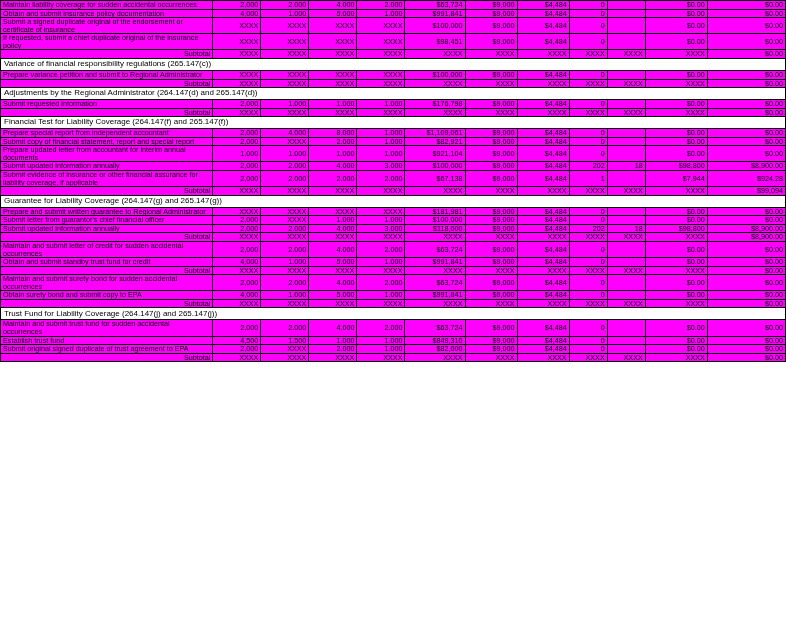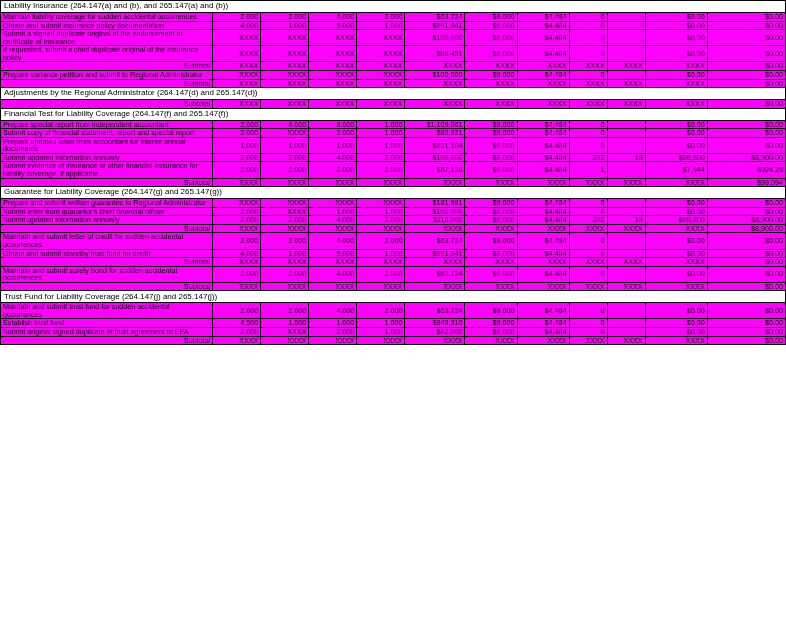--- a/index.html
+++ b/index.html
@@ -78,23 +78,20 @@
       <col class="c4">
       <col class="c5">
     <col class="c6">
       <col class="c7">
       <col class="c8">
       <col class="c9">
       <col class="c10">
       <col class="c11">
   </colgroup>
   <tbody>
-      <tr class="section">
-        <td colspan="12" class="label">Liability Insurance (264.147(a) and (b), and 265.147(a) and (b))</td>
-      </tr>
       <tr class="data">
         <td class="label">Maintain liability coverage for sudden accidental occurrences</td>
         <td class="num">2,000</td>
         <td class="num">2.000</td>
         <td class="num">4.000</td>
         <td class="num">2.000</td>
         <td class="num">$63,724</td>
         <td class="num">$9,000</td>
         <td class="num">$4,484</td>
         <td class="num">0</td>
@@ -151,20 +148,23 @@
         <td class="ctr">XXXX</td>
         <td class="ctr">XXXX</td>
         <td class="ctr">XXXX</td>
         <td class="ctr">XXXX</td>
         <td class="ctr">XXXX</td>
         <td class="ctr">XXXX</td>
         <td class="ctr">XXXX</td>
         <td class="ctr">XXXX</td>
         <td class="ctr">$0.00</td>
       </tr>
+      <tr class="section">
+        <td colspan="12" class="label">Variance of financial responsibility regulations (265.147(c))</td>
+      </tr>
       <tr class="data">
         <td class="label">Prepare variance petition and submit to Regional Administrator</td>
         <td class="num">XXXX</td>
         <td class="num">XXXX</td>
         <td class="num">XXXX</td>
         <td class="num">XXXX</td>
         <td class="num">$100,000</td>
         <td class="num">$9,000</td>
         <td class="num">$4,484</td>
         <td class="num">0</td>
@@ -181,20 +181,34 @@
         <td class="ctr">XXXX</td>
         <td class="ctr">XXXX</td>
         <td class="ctr">XXXX</td>
         <td class="ctr">XXXX</td>
         <td class="ctr">XXXX</td>
         <td class="ctr">XXXX</td>
         <td class="ctr">$0.00</td>
       </tr>
       <tr class="section">
         <td colspan="12" class="label">Adjustments by the Regional Administrator (264.147(d) and 265.147(d))</td>
+      </tr>
+      <tr class="data">
+        <td class="label">Submit requested information</td>
+        <td class="num">2,000</td>
+        <td class="num">1.000</td>
+        <td class="num">1.000</td>
+        <td class="num">1.000</td>
+        <td class="num">$176,798</td>
+        <td class="num">$9,000</td>
+        <td class="num">$4,484</td>
+        <td class="num">0</td>
+        <td class="num"></td>
+        <td class="num">$0.00</td>
+        <td class="num">$0.00</td>
       </tr>
       <tr class="subtotal">
         <td class="label">Subtotal</td>
         <td class="ctr">XXXX</td>
         <td class="ctr">XXXX</td>
         <td class="ctr">XXXX</td>
         <td class="ctr">XXXX</td>
         <td class="ctr">XXXX</td>
         <td class="ctr">XXXX</td>
         <td class="ctr">XXXX</td>
@@ -398,20 +412,34 @@
         <td class="num">4.000</td>
         <td class="num">2.000</td>
         <td class="num">$63,724</td>
         <td class="num">$9,000</td>
         <td class="num">$4,484</td>
         <td class="num">0</td>
         <td class="num"></td>
         <td class="num">$0.00</td>
         <td class="num">$0.00</td>
       </tr>
+      <tr class="data">
+        <td class="label">Obtain surety bond and submit copy to EPA</td>
+        <td class="num">4,000</td>
+        <td class="num">1.000</td>
+        <td class="num">5.000</td>
+        <td class="num">1.000</td>
+        <td class="num">$991,841</td>
+        <td class="num">$9,000</td>
+        <td class="num">$4,484</td>
+        <td class="num">0</td>
+        <td class="num"></td>
+        <td class="num">$0.00</td>
+        <td class="num">$0.00</td>
+      </tr>
       <tr class="subtotal">
         <td class="label">Subtotal</td>
         <td class="ctr">XXXX</td>
         <td class="ctr">XXXX</td>
         <td class="ctr">XXXX</td>
         <td class="ctr">XXXX</td>
         <td class="ctr">XXXX</td>
         <td class="ctr">XXXX</td>
         <td class="ctr">XXXX</td>
         <td class="ctr">XXXX</td>

